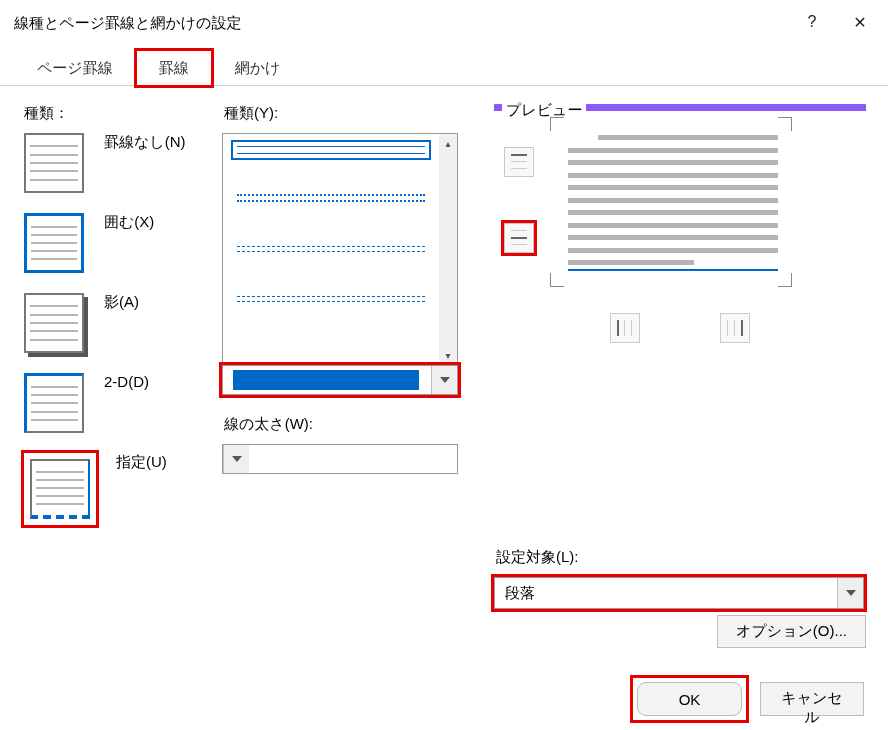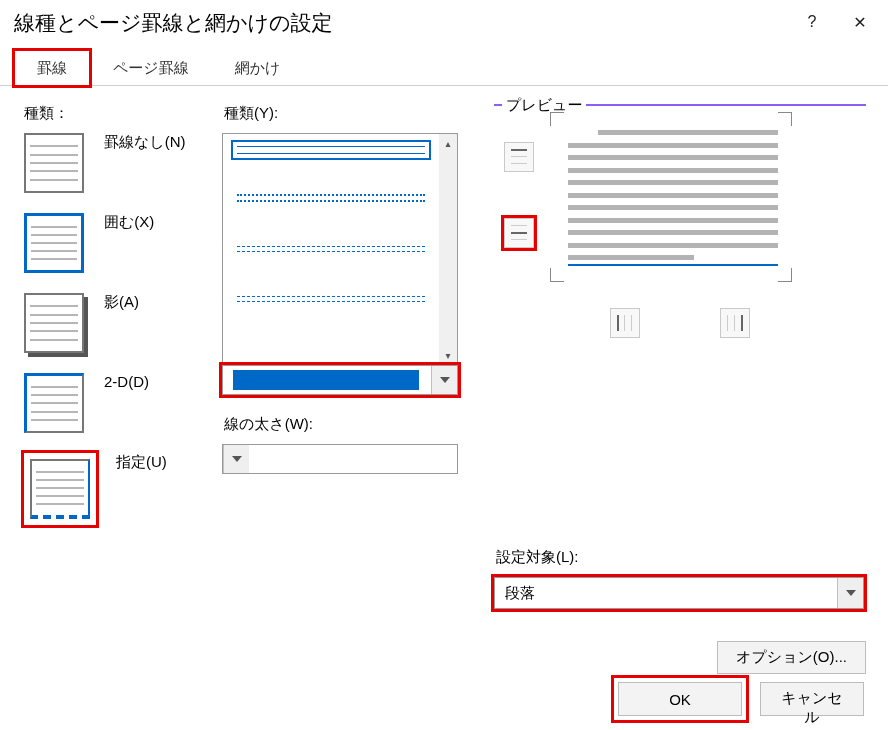--- a/index.html
+++ b/index.html
@@ -16,21 +16,21 @@
   }
 
   
   .titlebar {
     height: 46px;
     display: flex;
     align-items: center;
     padding: 0 14px 0 14px;
     position: relative;
   }
-  .titlebar .title { font-size: 21px; }
+  .titlebar .title { font-size: 15px; }
   .titlebar .winbtn {
     position: absolute;
     top: 0;
     width: 48px;
     height: 44px;
     display: flex;
     align-items: center;
     justify-content: center;
     font-size: 16px;
     color: #222;
@@ -152,21 +152,21 @@
   }
   .combo .dd svg { width:10px; height:6px; }
   .color-swatch-val { width: 186px; height: 20px; background:#0068c7; }
   .red-outline { outline: 3px solid #e60000; outline-offset: 0; }
 
   .width-combo .val span { margin-right:8px; }
   .width-line { flex:1; height:0; border-top:1.5px solid #000; }
 
   
   .preview-box {
-    border-top: 2px solid #8b5cf6;
+    border-top: 7px solid #8b5cf6;
     padding: 6px 4px 8px;
     height: 430px;
     position: relative;
     text-decoration: underline;
   }
   .preview-legend {
     position:absolute; top:-10px; left:8px; background:#fff; padding:0 4px;
   }
   .preview-hint {
     text-align: center;
@@ -216,64 +216,64 @@
   .edge-buttons-h {
     display:flex; gap: 80px; justify-content:center; margin-top: 26px;
   }
 
   .apply-row { margin-top: 14px; }
   .apply-combo {
     width: 370px;
     height: 32px;
   }
 
-  .options-row { display:flex; justify-content:flex-end; margin-top: 32px; }
+  .options-row { display:flex; justify-content:flex-end; margin-top: 6px; }
   .btn {
     padding: 6px 18px;
     border: 1px solid #bcbcbc;
     background: #f3f3f3;
     font-size: 15px;
     font-family: inherit;
     cursor: pointer;
   }
 
   
   .footer {
     position: absolute;
     bottom: 0; left: 0; right: 0;
     height: 62px;
     padding: 0 24px;
     display: flex;
     justify-content: flex-end;
     align-items: center;
     gap: 14px;
   }
-  .btn.ok    { width: 124px; height: 34px; }
+  .btn.ok    { width: 105px; height: 34px; border-radius: 9px; }
   .btn.cancel{ width: 104px; height: 34px; }
   .ok-wrap { outline: 3px solid #e60000; padding: 4px; }
 </style>
 </head>
 <body>
 
 <div class="titlebar">
   <span class="title">線種とページ罫線と網かけの設定</span>
   <div class="winbtn help">
     <span>?</span>
   </div>
   <div class="winbtn close">
     <span>✕</span>
   </div>
 </div>
 
 <div class="tabstrip">
+  <div class="tab">
+    <span>ページ罫線</span>
+  </div>
   <div class="tab active redbox">
     <span>罫線</span>
-  </div>
-  <div class="tab">
-    <span>ページ罫線</span>
   </div>
   <div class="tab">
     <span>網かけ</span>
   </div>
 </div>
 
 <div class="body">
 
   <div class="col-left">
     <div class="section-label">種類：</div>

